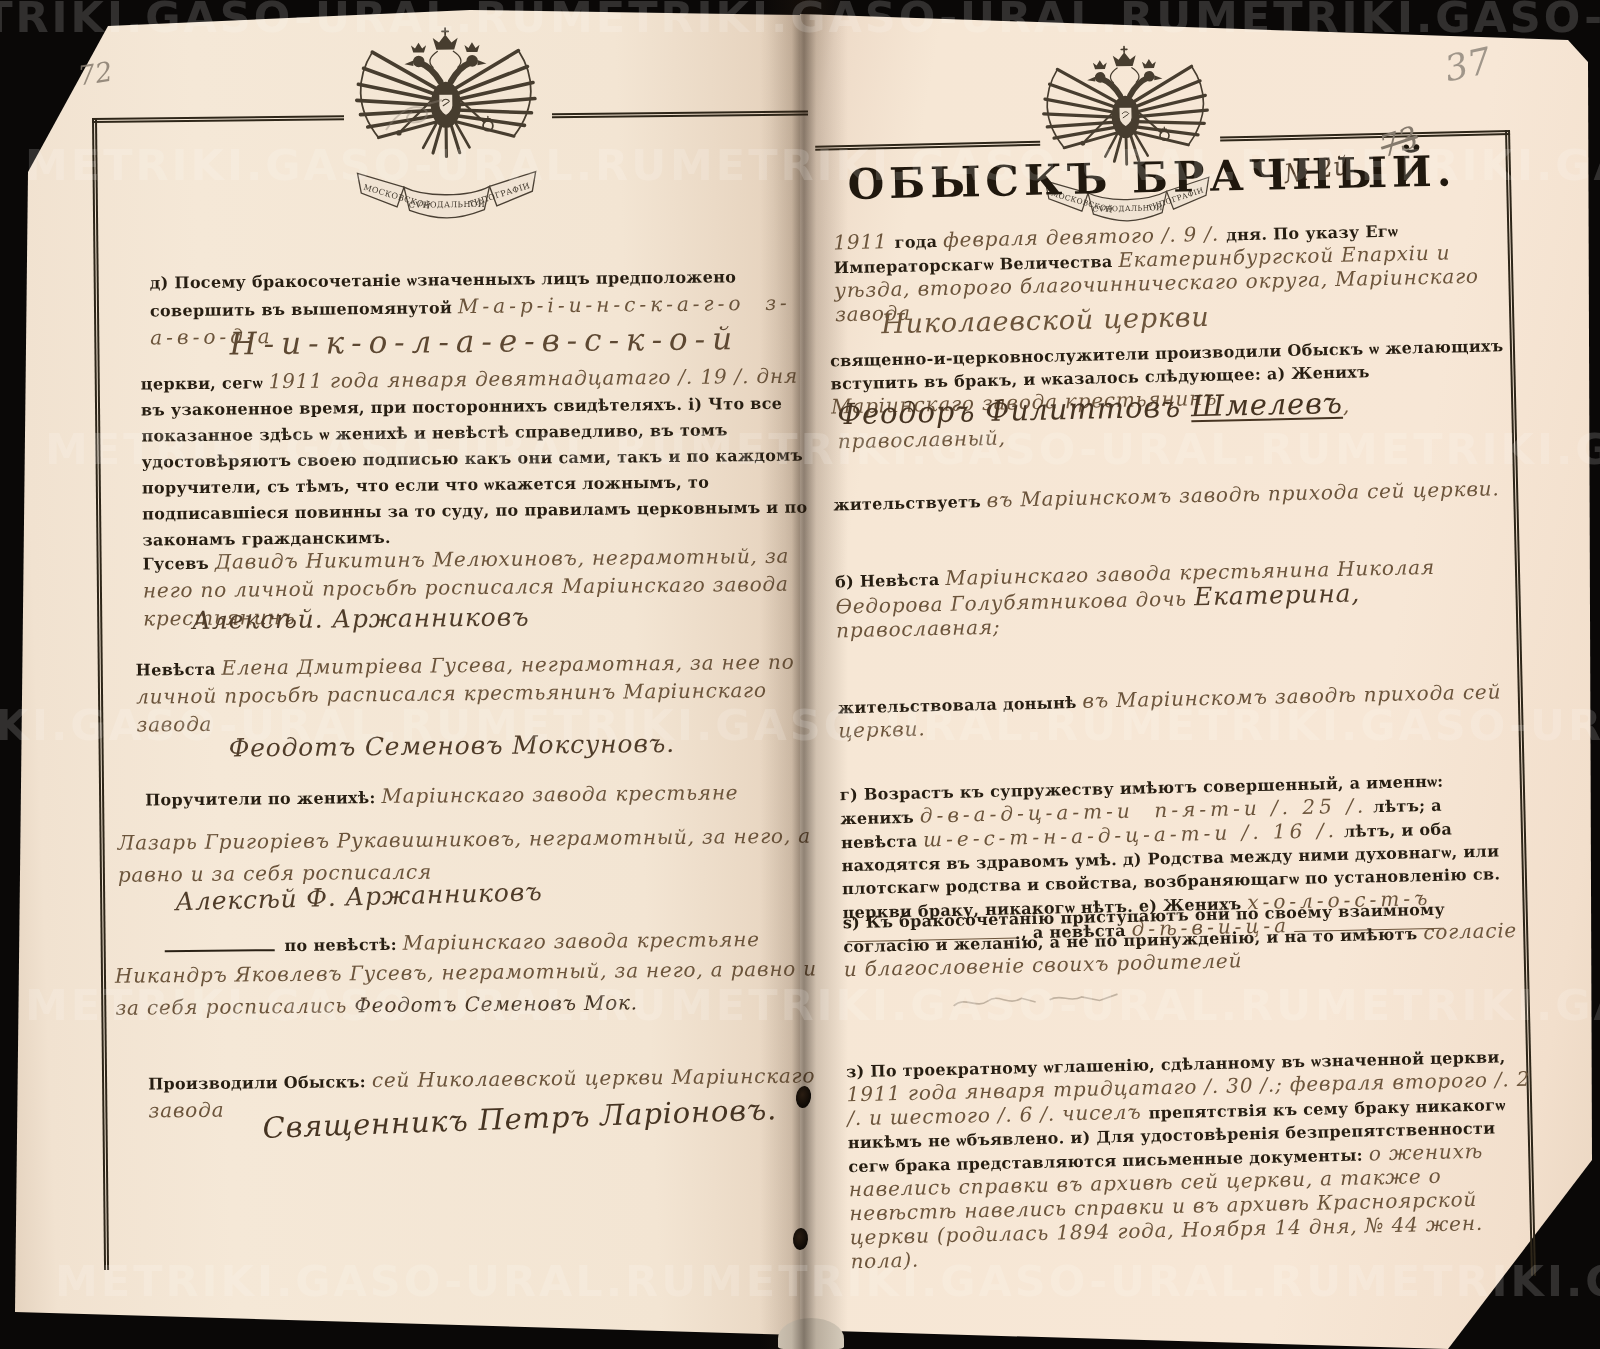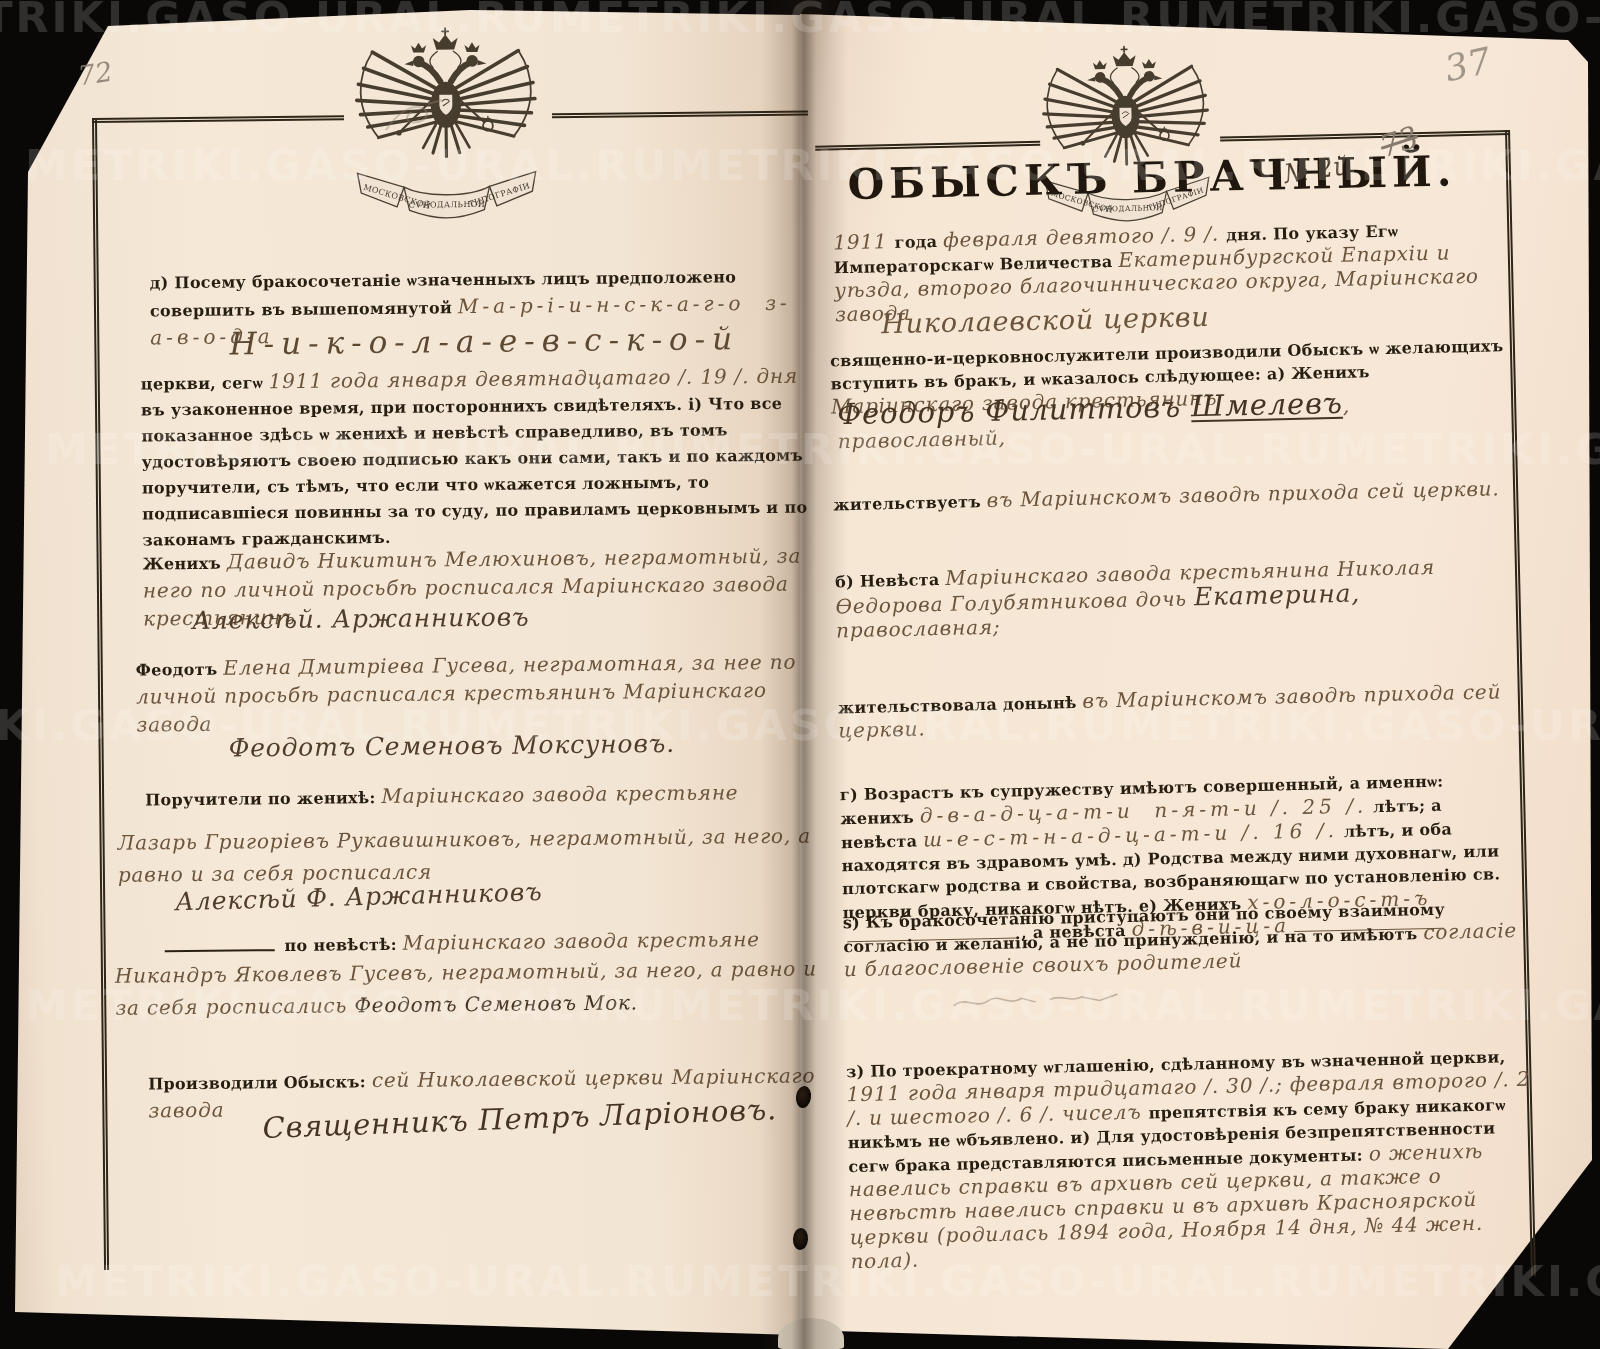--- a/index.html
+++ b/index.html
@@ -178,23 +178,23 @@
       <path d="M62,184 C85,196 135,196 158,184 L152,210 C120,222 100,222 68,210 Z" fill="#f0e3d3" stroke="#4a4034" stroke-width="1.5"></path>
       <text class="ribtxt" x="16" y="186" transform="rotate(17 16 186)">МОСКОВСКОЙ</text>
       <text class="ribtxt" x="110" y="207" text-anchor="middle">СѴНОДАЛЬНОЙ</text>
       <text class="ribtxt" x="204" y="186" text-anchor="end" transform="rotate(-17 204 186)">ТИПОГРАФІИ</text>
     </g>
   </svg>
 
   <div class="par lp1"><span class="run print">д) Посему бракосочетаніе ѡзначенныхъ лицъ предположено совершить въ вышепомянутой </span><span class="run hw sp">М-а-р-і-и-н-с-к-а-г-о  з-а-в-о-д-а</span></div>
   <div class="par lp2"><span class="run hw">Н-и-к-о-л-а-е-в-с-к-о-й</span></div>
   <div class="par lp3"><span class="run print">церкви, сегѡ </span><span class="run hw">1911 года января девятнадцатаго /. 19 /. дня </span><span class="run print">въ узаконенное время, при постороннихъ свидѣтеляхъ. і) Что все показанное здѣсь ѡ женихѣ и невѣстѣ справедливо, въ томъ удостовѣряютъ своею подписью какъ они сами, такъ и по каждомъ поручители, съ тѣмъ, что если что ѡкажется ложнымъ, то подписавшіеся повинны за то суду, по правиламъ церковнымъ и по законамъ гражданскимъ.</span></div>
-  <div class="par lp4"><span class="run print">Женихъ </span><span class="run hw">Давидъ Никитинъ Мелюхиновъ, неграмотный, за него по личной просьбѣ росписался Маріинскаго завода крестьянинъ</span></div>
+  <div class="par lp4"><span class="run print">Гусевъ </span><span class="run hw">Давидъ Никитинъ Мелюхиновъ, неграмотный, за него по личной просьбѣ росписался Маріинскаго завода крестьянинъ</span></div>
   <div class="par lp5"><span class="run hw sig">Алексѣй. Аржанниковъ</span></div>
-  <div class="par lp6"><span class="run print">Феодотъ </span><span class="run hw">Елена Дмитріева Гусева, неграмотная, за нее по личной просьбѣ расписался крестьянинъ Маріинскаго завода</span></div>
+  <div class="par lp6"><span class="run print">Невѣста </span><span class="run hw">Елена Дмитріева Гусева, неграмотная, за нее по личной просьбѣ расписался крестьянинъ Маріинскаго завода</span></div>
   <div class="par lp7"><span class="run hw sig">Феодотъ Семеновъ Моксуновъ.</span></div>
   <div class="par lp8"><span class="run print">Поручители по женихѣ: </span><span class="run hw">Маріинскаго завода крестьяне</span></div>
   <div class="par lp9"><span class="run hw">Лазарь Григоріевъ Рукавишниковъ, неграмотный, за него, а равно и за себя росписался</span></div>
   <div class="par lp10"><span class="run hw sig">Алексѣй Ф. Аржанниковъ</span></div>
   <div class="par lp11"><span class="run rule w110 dark"></span><span class="run print"> по невѣстѣ: </span><span class="run hw">Маріинскаго завода крестьяне</span></div>
   <div class="par lp12"><span class="run hw">Никандръ Яковлевъ Гусевъ, неграмотный, за него, а равно и за себя росписались </span><span class="run hw dk">Феодотъ Семеновъ Мок.</span></div>
   <div class="par lp13"><span class="run print">Производили Обыскъ: </span><span class="run hw">сей Николаевской церкви Маріинскаго завода</span></div>
   <div class="par lp14"><span class="run hw sig-lg">Священникъ Петръ Ларіоновъ.</span></div>
 </div>
 

